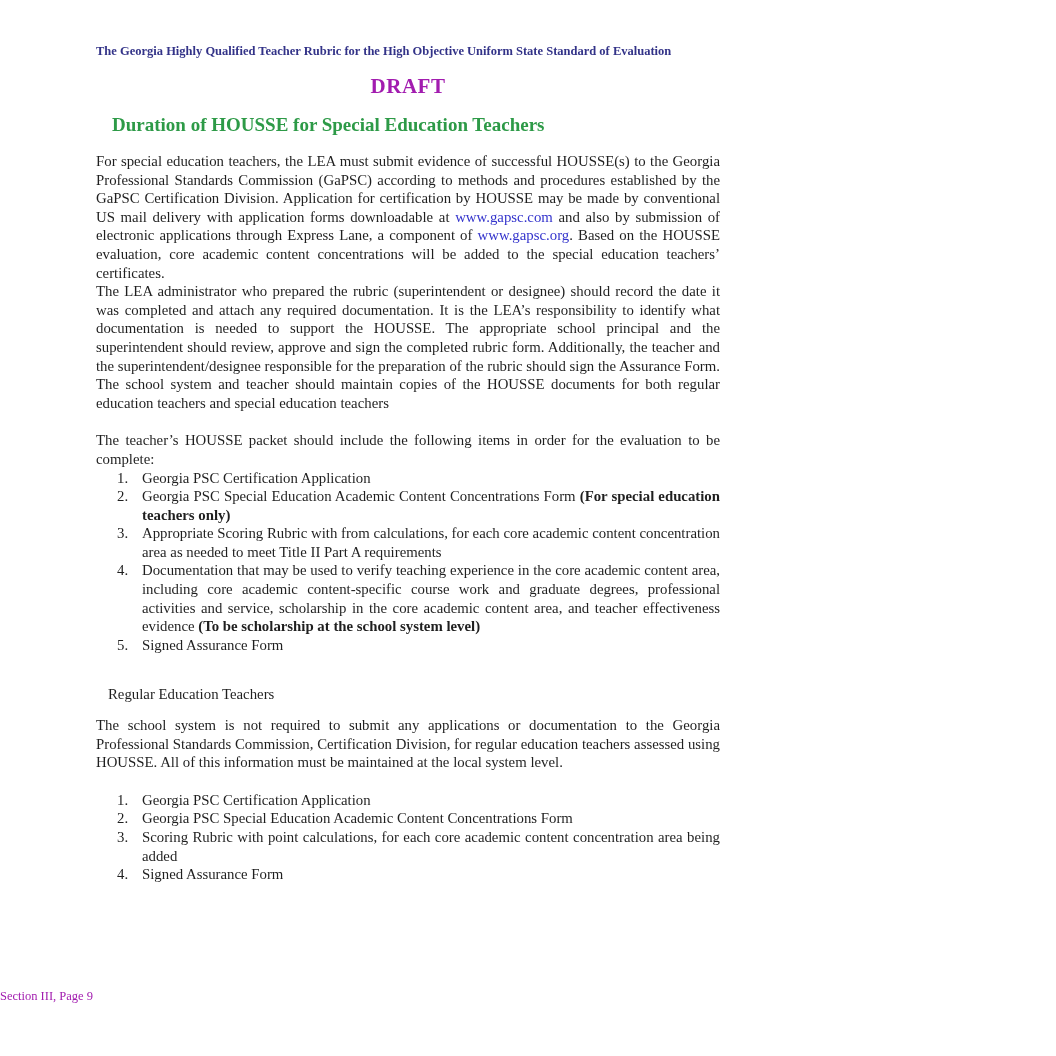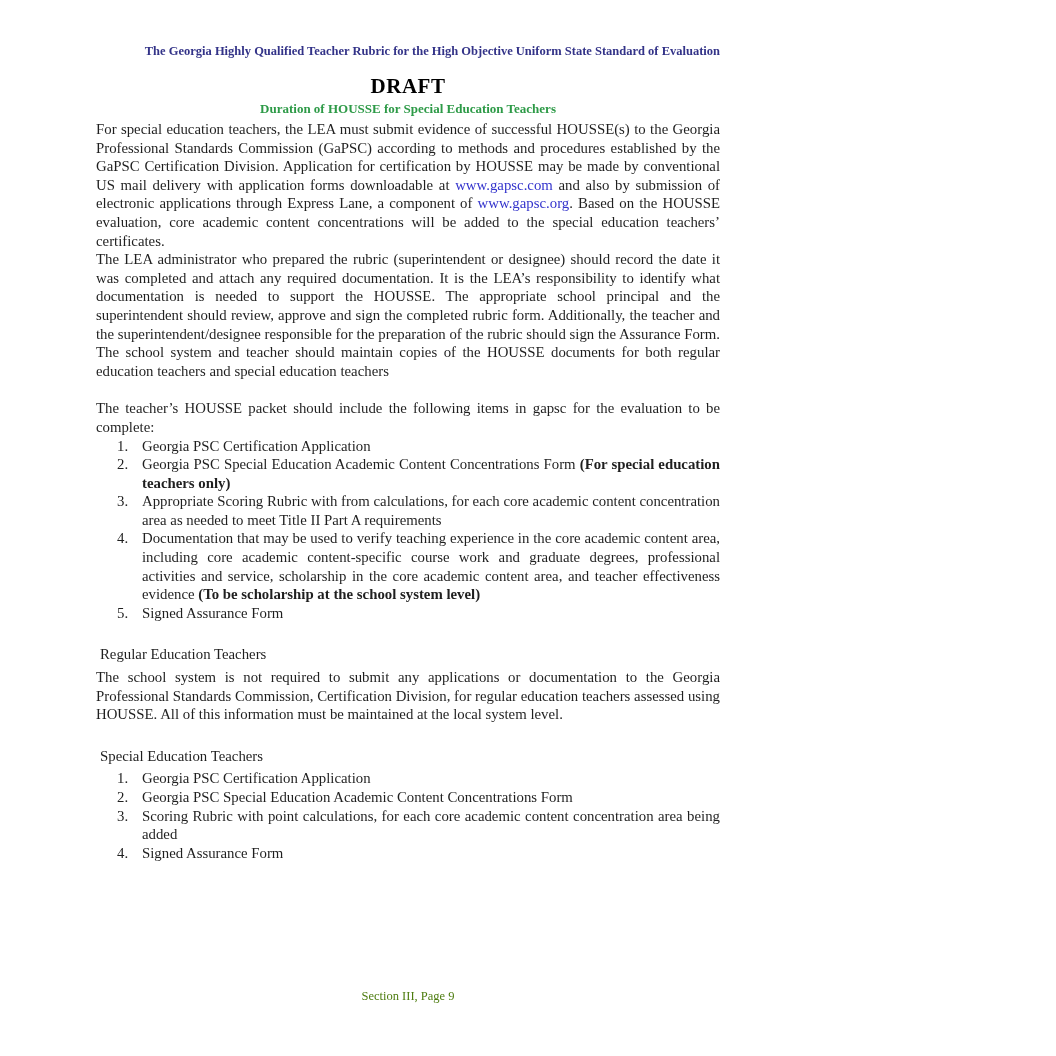--- a/index.html
+++ b/index.html
@@ -23,52 +23,51 @@
     height: 1056px;
     box-sizing: border-box;
     padding: 43px 96px 0 96px;
     background: #ffffff;
   }
   .running-head {
     font-size: 12.5px;
     line-height: 16px;
     font-weight: bold;
     color: #333388;
-    text-align: right;
+    text-align: left;
   }
   .draft-title {
     margin-top: 15px;
     font-size: 21px;
     line-height: 24px;
     font-weight: bold;
-    color: #000000;
+    color: #a21caf;
     text-align: center;
     letter-spacing: 0.5px;
   }
   .h-green {
-    font-size: 13px;
+    font-size: 19px;
     line-height: 22px;
     font-weight: bold;
     color: #2d9a47;
-    margin: 0;
-    text-align: center;
+    margin: 16px;
   }
   .h-green.second {
     margin-top: 17px;
   }
   .body-text {
     font-size: 14.8px;
     line-height: 18.6px;
     text-align: justify;
     margin: 0;
   }
   .subhead {
     font-size: 14.8px;
     line-height: 18.6px;
-    margin: 4px;
+    margin: 12px;
     text-align: left;
   }
   .blank-line {
     height: 19px;
   }
   a.doc-link {
     color: #3333cc;
     cursor: pointer;
   }
   .num-list {
@@ -84,24 +83,23 @@
     position: absolute;
     left: -25px;
     width: 22px;
     text-align: left;
   }
   .page-footer {
     position: absolute;
     top: 988px;
     left: 0;
     width: 816px;
-    text-align: center;
     font-size: 12.5px;
     line-height: 16px;
-    color: #4d7c0f;
+    color: #a21caf;
   }
   b { font-weight: bold; }
 </style>
 </head>
 <body>
 
 <div class="page">
 
   <div class="running-head">The Georgia Highly Qualified Teacher Rubric for the High Objective Uniform State Standard of Evaluation</div>
 
@@ -109,21 +107,21 @@
 
   <h2 class="h-green">Duration of HOUSSE for Special Education Teachers</h2>
 
   <p class="body-text"><span>For special education teachers, the LEA must submit evidence of successful HOUSSE(s) to the Georgia Professional Standards Commission (GaPSC) according to methods and procedures established by the GaPSC Certification Division.  Application for certification by HOUSSE may be made by conventional US mail delivery with application forms downloadable at </span><a class="doc-link">www.gapsc.com</a><span> and also by submission of electronic applications through Express Lane, a component of </span><a class="doc-link">www.gapsc.org</a><span>. Based on the HOUSSE evaluation, core academic content concentrations will be added to the special education teachers’ certificates.</span></p>
 
 
   <p class="body-text">The LEA administrator who prepared the rubric (superintendent or designee) should record the date it was completed and attach any required documentation.  It is the LEA’s responsibility to identify what documentation is needed to support the HOUSSE.  The appropriate school principal and the superintendent should review, approve and sign the completed rubric form.  Additionally, the teacher and the superintendent/designee responsible for the preparation of the rubric should sign the Assurance Form.  The school system and teacher should maintain copies of the HOUSSE documents for both regular education teachers and special education teachers</p>
 
   <div class="blank-line"></div>
 
-  <p class="body-text">The teacher’s HOUSSE packet should include the following items in gapsc for the evaluation to be complete:</p>
+  <p class="body-text">The teacher’s HOUSSE packet should include the following items in order for the evaluation to be complete:</p>
 
   <div class="num-list">
     <div class="list-item">
       <span class="list-num">1.</span><span>Georgia PSC Certification Application</span>
     </div>
     <div class="list-item">
       <span class="list-num">2.</span><span>Georgia PSC Special Education Academic Content Concentrations Form </span><b>(For special education teachers only)</b>
     </div>
     <div class="list-item">
       <span class="list-num">3.</span><span>Appropriate Scoring Rubric with from calculations, for each core academic content concentration area as needed to meet Title II Part A requirements</span>
@@ -136,21 +134,20 @@
     </div>
   </div>
 
   <div class="blank-line"></div>
 
   <p class="subhead">Regular Education Teachers</p>
   <p class="body-text">The school system is not required to submit any applications or documentation to the Georgia Professional Standards Commission, Certification Division, for regular education teachers assessed using HOUSSE.  All of this information must be maintained at the local system level.</p>
 
   <div class="blank-line"></div>
 
-  <p class="subhead">Special Education Teachers</p>
 
   <div class="num-list">
     <div class="list-item">
       <span class="list-num">1.</span><span>Georgia PSC Certification Application</span>
     </div>
     <div class="list-item">
       <span class="list-num">2.</span><span>Georgia PSC Special Education Academic Content Concentrations Form</span>
     </div>
     <div class="list-item">
       <span class="list-num">3.</span><span>Scoring Rubric with point calculations, for each core academic content concentration area being added</span>

